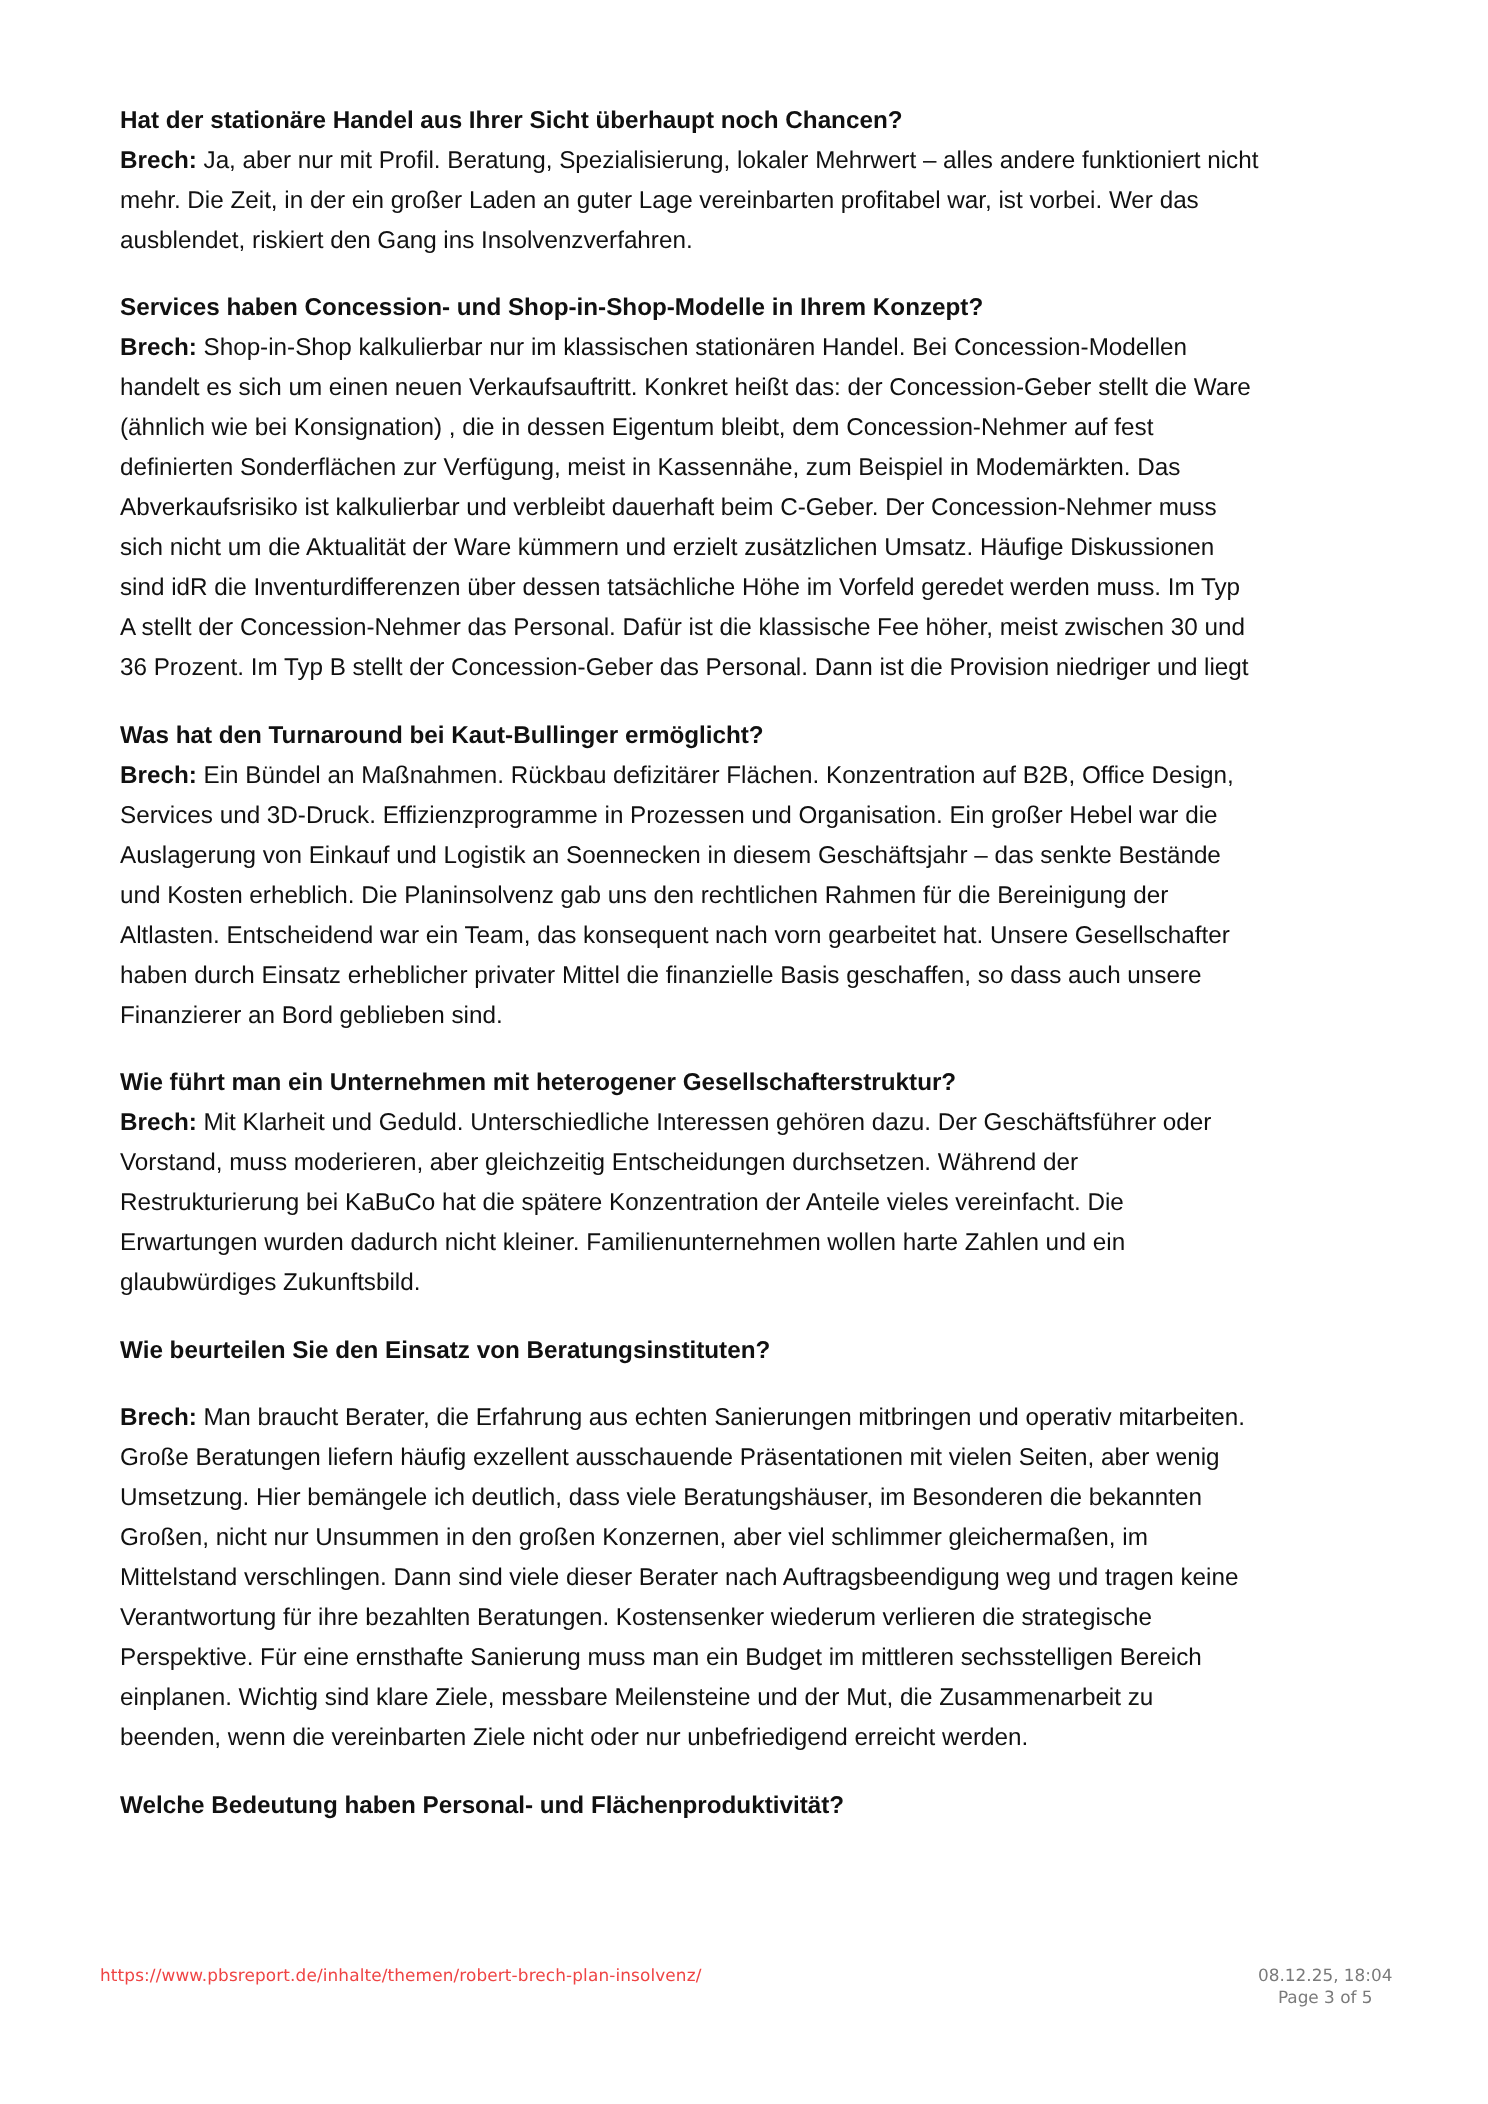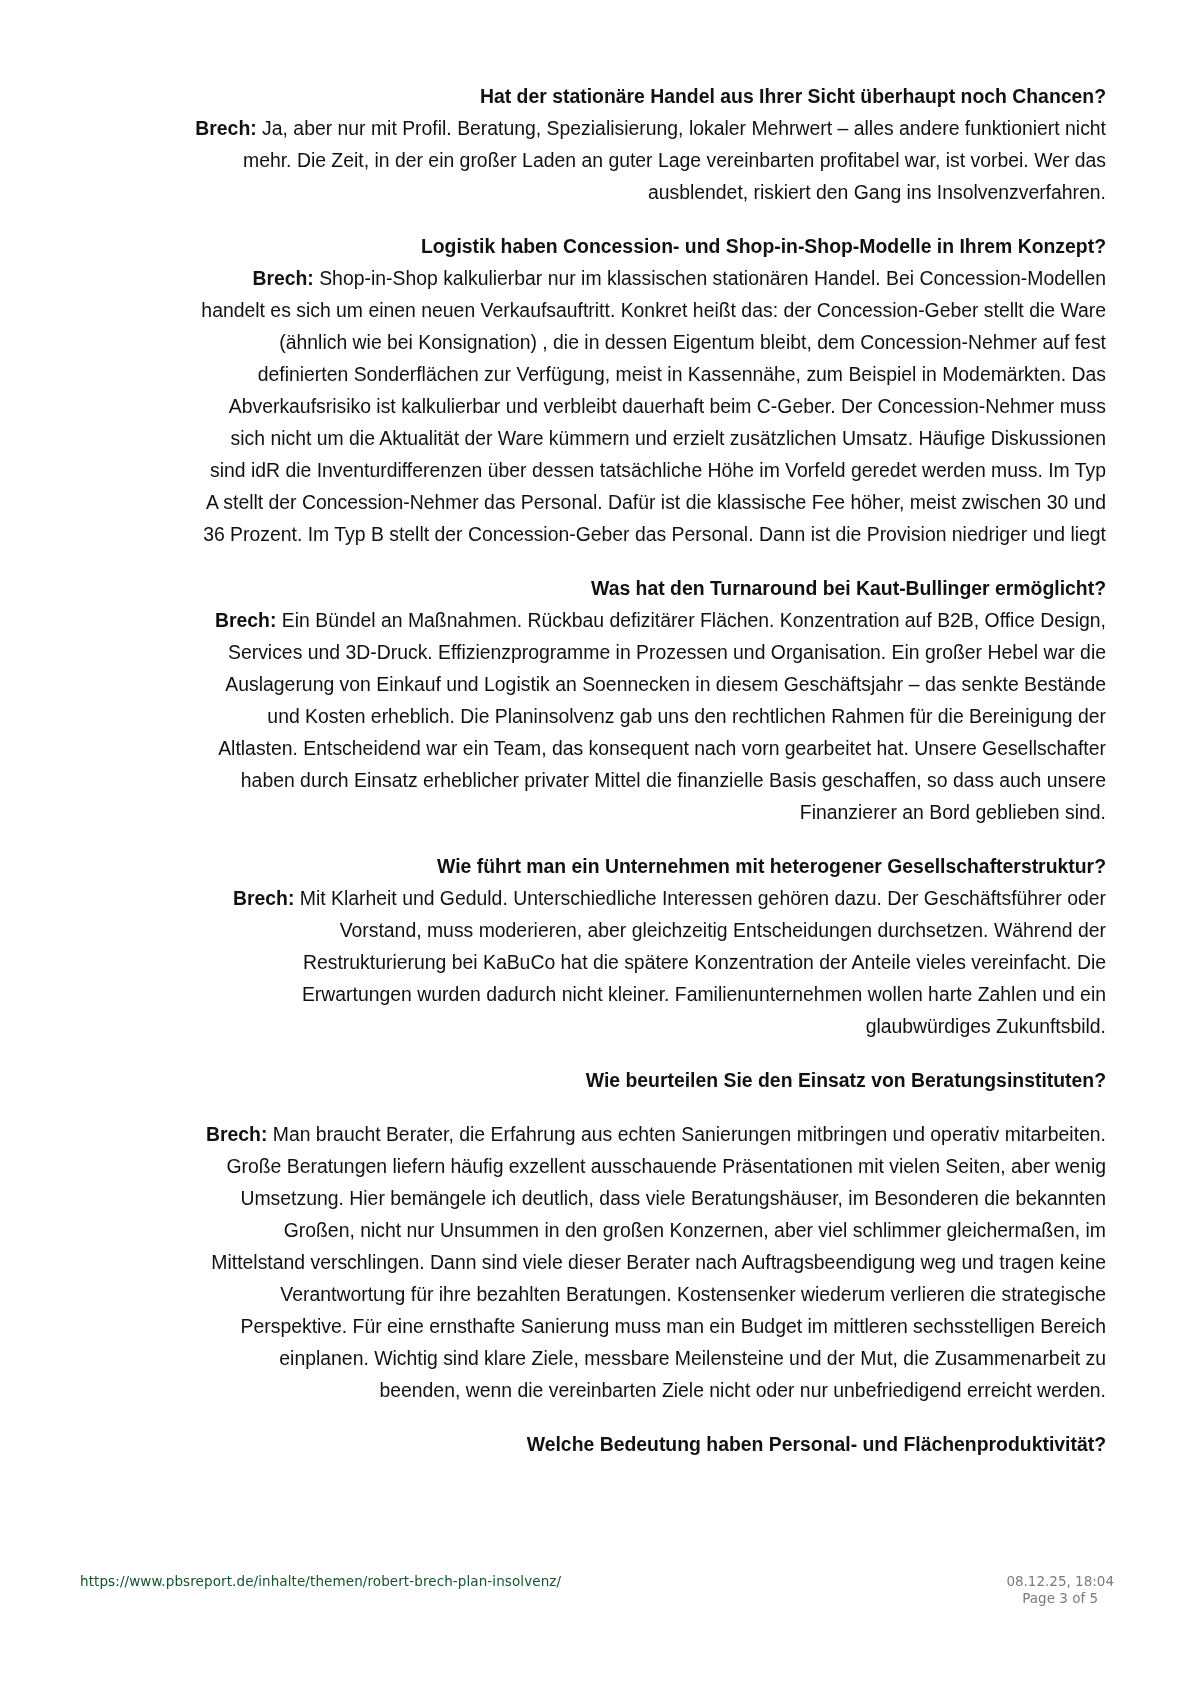--- a/index.html
+++ b/index.html
@@ -18,21 +18,20 @@
     .content {
       position: absolute;
       left: 96px;
       top: 80px;
       width: 1010px;
       font-size: 19.4px;
       line-height: 32px;
     }
     .qa {
       margin: 0 0 22px 0;
-      text-align: right;
     }
     .question {
       font-weight: bold;
       margin: 0;
       white-space: nowrap;
     }
     .question.spaced {
       margin-bottom: 22px;
     }
     .answer {
@@ -45,21 +44,21 @@
     .speaker {
       font-weight: bold;
       margin-top: 16px;
     }
     .footer-left {
       position: absolute;
       left: 80px;
       top: 1573px;
       font-family: "DejaVu Sans", sans-serif;
       font-size: 13.5px;
-      color: #14532d;
+      color: #ef4444;
       letter-spacing: 0.1px;
     }
     .footer-right {
       position: absolute;
       right: 76px;
       top: 1573px;
       font-family: "DejaVu Sans", sans-serif;
       font-size: 13.5px;
       line-height: 17px;
       color: #7a7a7a;
@@ -78,21 +77,21 @@
   <div class="qa">
     <p class="question">Hat der stationäre Handel aus Ihrer Sicht überhaupt noch Chancen?</p>
     <p class="answer">
       <span class="line"><span class="speaker">Brech:</span><span> Ja, aber nur mit Profil. Beratung, Spezialisierung, lokaler Mehrwert – alles andere funktioniert nicht</span></span>
       <span class="line">mehr. Die Zeit, in der ein großer Laden an guter Lage vereinbarten profitabel war, ist vorbei. Wer das</span>
       <span class="line">ausblendet, riskiert den Gang ins Insolvenzverfahren.</span>
     </p>
   </div>
 
   <div class="qa">
-    <p class="question">Logistik haben Concession- und Shop-in-Shop-Modelle in Ihrem Konzept?</p>
+    <p class="question">Services haben Concession- und Shop-in-Shop-Modelle in Ihrem Konzept?</p>
     <p class="answer">
       <span class="line"><span class="speaker">Brech:</span><span> Shop-in-Shop kalkulierbar nur im klassischen stationären Handel. Bei Concession-Modellen</span></span>
       <span class="line">handelt es sich um einen neuen Verkaufsauftritt. Konkret heißt das: der Concession-Geber stellt die Ware</span>
       <span class="line">(ähnlich wie bei Konsignation) , die in dessen Eigentum bleibt, dem Concession-Nehmer auf fest</span>
       <span class="line">definierten Sonderflächen zur Verfügung, meist in Kassennähe, zum Beispiel in Modemärkten. Das</span>
       <span class="line">Abverkaufsrisiko ist kalkulierbar und verbleibt dauerhaft beim C-Geber. Der Concession-Nehmer muss</span>
       <span class="line">sich nicht um die Aktualität der Ware kümmern und erzielt zusätzlichen Umsatz. Häufige Diskussionen</span>
       <span class="line">sind idR die Inventurdifferenzen über dessen tatsächliche Höhe im Vorfeld geredet werden muss. Im Typ</span>
       <span class="line">A stellt der Concession-Nehmer das Personal. Dafür ist die klassische Fee höher, meist zwischen 30 und</span>
       <span class="line">36 Prozent. Im Typ B stellt der Concession-Geber das Personal. Dann ist die Provision niedriger und liegt</span>

